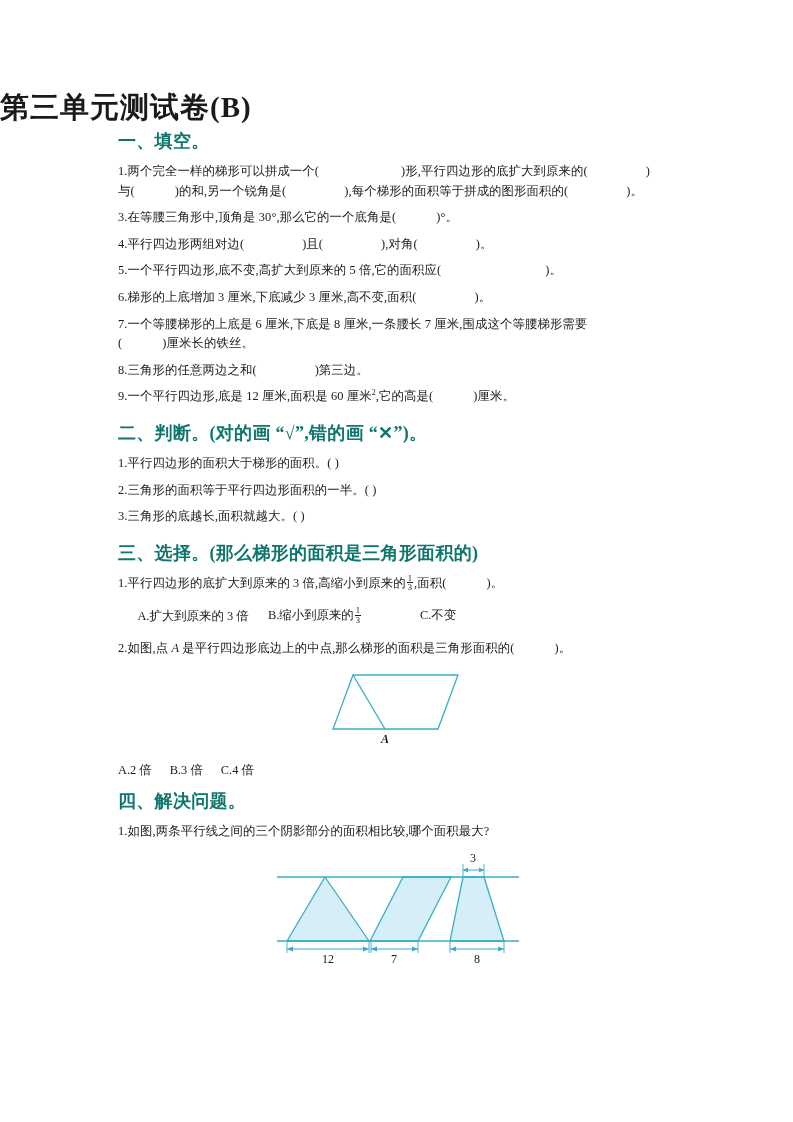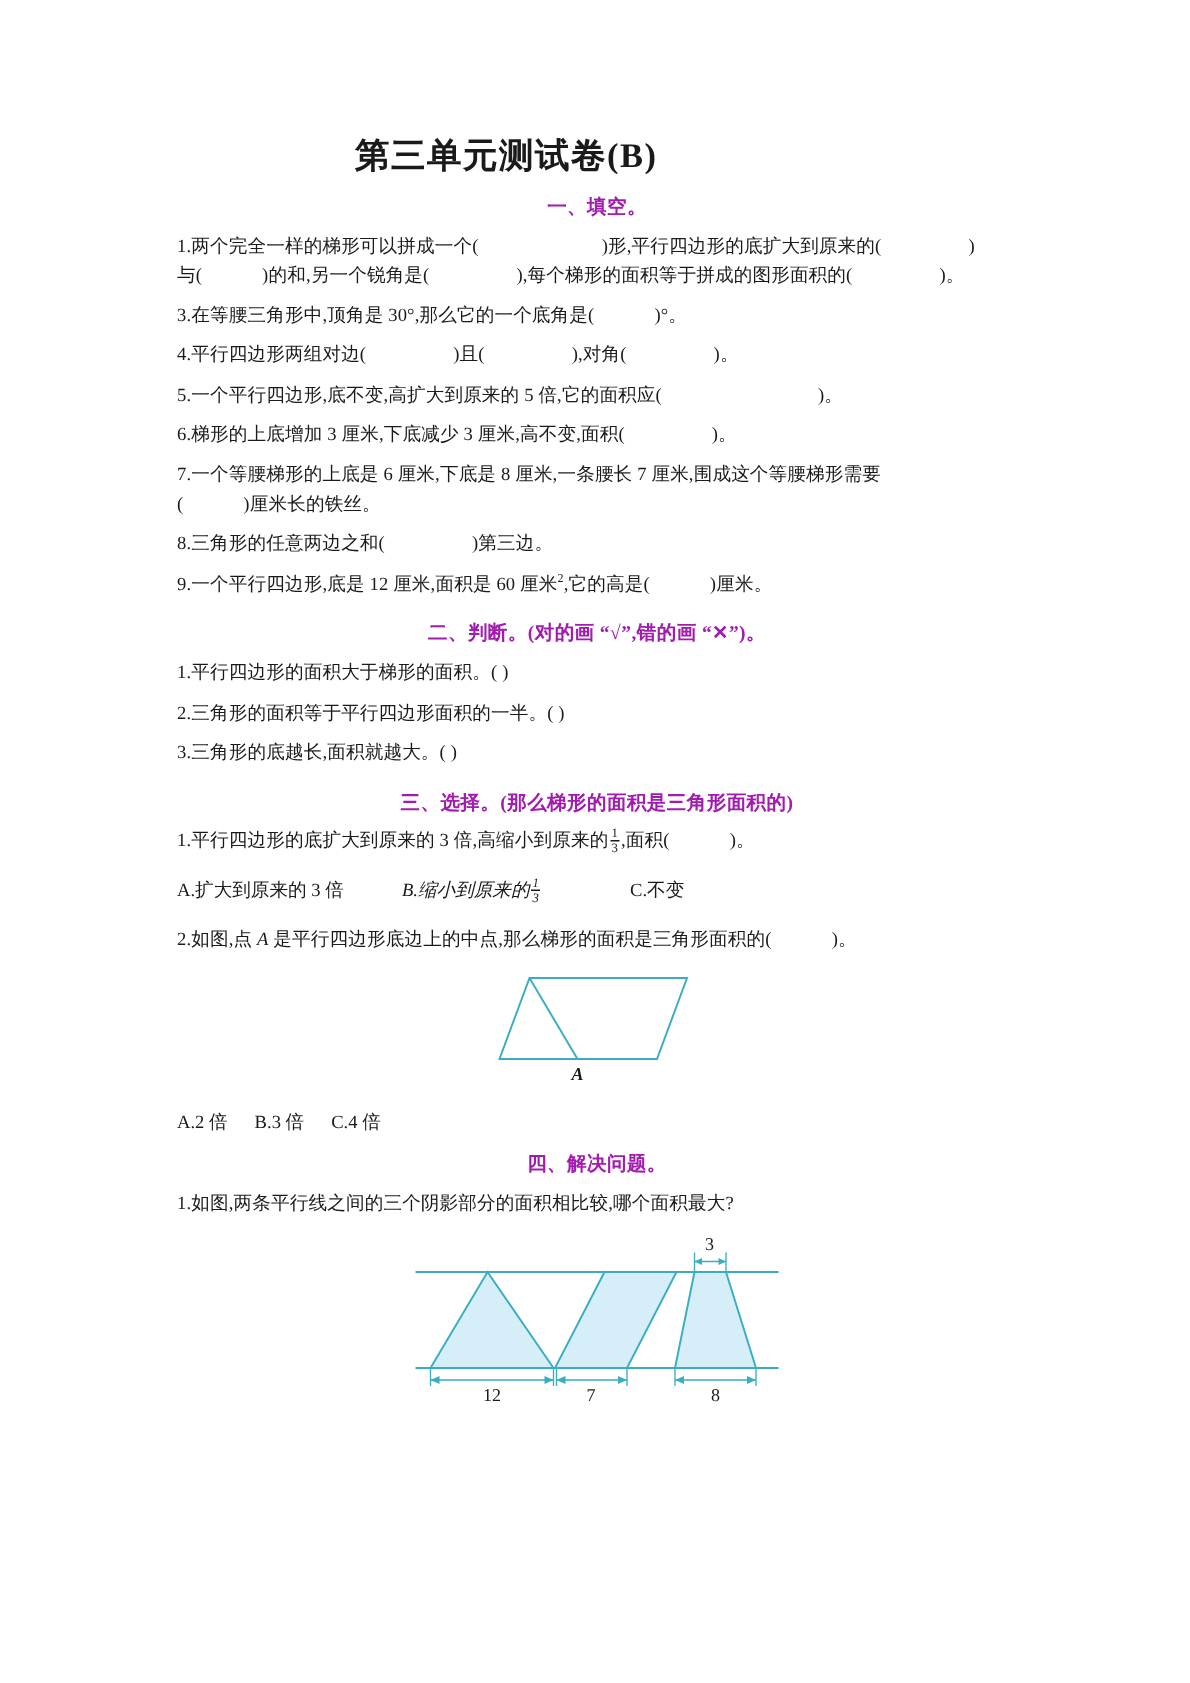--- a/index.html
+++ b/index.html
@@ -20,40 +20,38 @@
     left: 0; top: 0;
     width: 793px;
     height: 1122px;
     overflow: hidden;
   }
   .doc-title {
     position: absolute;
     left: 0;
     top: 88px;
     width: 675px;
-    text-align: center;
-    font-size: 23px;
+    font-size: 29px;
     font-weight: bold;
     letter-spacing: 1px;
     font-family: "Liberation Serif", "DejaVu Serif", serif;
   }
   .content {
     position: absolute;
     left: 118px;
     top: 128px;
     width: 560px;
   }
   .sec-head {
-    color: #a21caf;
+    color: #0f766e;
     font-weight: bold;
-    font-size: 13px;
+    font-size: 18px;
     margin: 0 0 7px 0;
     line-height: 1.5;
     letter-spacing: .3px;
-    text-align: center;
   }
   .q {
     font-size: 12.4px;
     line-height: 1.58;
     margin: 0 0 7px 0;
     letter-spacing: .1px;
     text-align: justify;
   }
   .gap-s { display: inline-block; width: 40px; }
   .gap-m { display: inline-block; width: 58px; }
@@ -72,22 +70,22 @@
     line-height: 1.02;
     margin: 0 1px;
   }
   .frac .n { display: block; padding: 0 1px; }
   .frac .d { display: block; border-top: 1px solid #1a1a1a; padding: 0 1px; }
   .choices {
     font-size: 12.4px;
     line-height: 1.6;
     margin: 0 0 7px 0;
   }
-  .choices .c-a { display: inline-block; width: 150px; }
-  .choices .c-b { display: inline-block; width: 152px; font-style: italic; }
+  .choices .c-a { display: inline-block; width: 150px; text-align: center; }
+  .choices .c-b { display: inline-block; width: 152px; }
   .choices-small .opt { display: inline-block; margin-right: 18px; text-align: right; }
   .fig-wrap {
     width: 100%;
     text-align: center;
     margin: 8px 0 10px 0;
   }
   .italic-label { font-style: italic; font-family: "Liberation Serif", "DejaVu Serif", serif; }
   svg { display: inline-block; }
   .spacer-6 { height: 6px; }
 </style>

